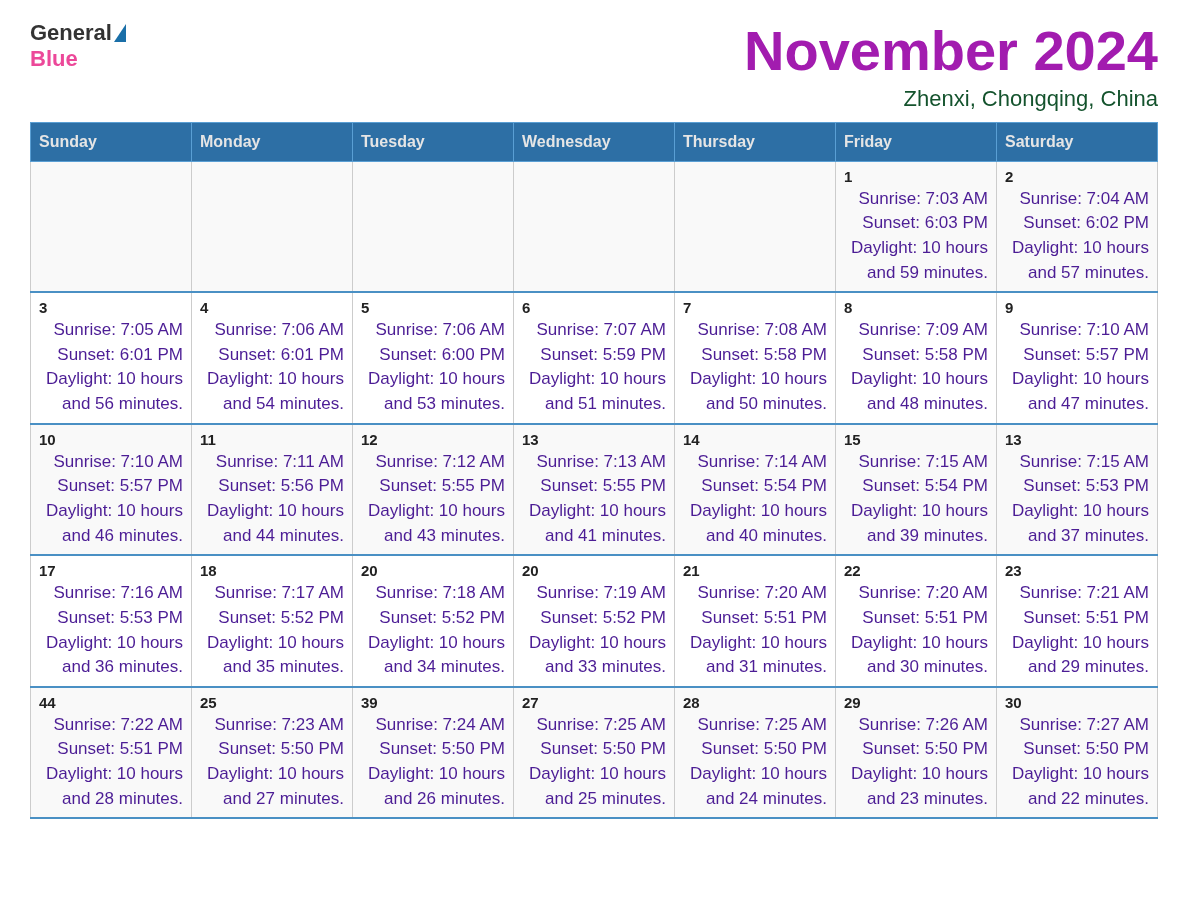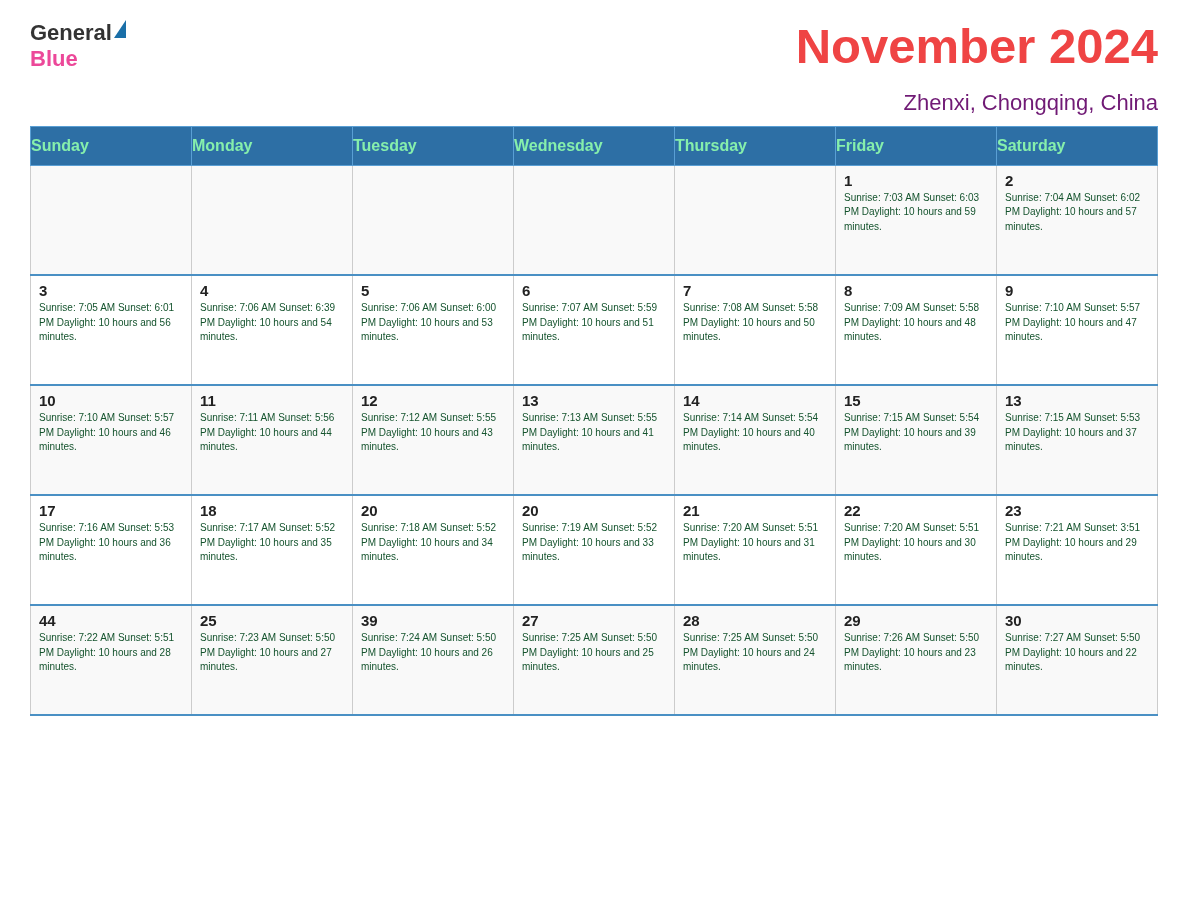--- a/index.html
+++ b/index.html
@@ -33,49 +33,50 @@
       font-size: 22px;
       font-weight: bold;
       color: #ec4899;
     }
     .logo-wrapper {
       display: flex;
       flex-direction: column;
     }
     .logo-top-row {
       display: flex;
+      align-items: center;
     }
     .title-section {
       text-align: right;
     }
     .month-title {
-      font-size: 49px;
-      font-weight: bold;
-      color: #ef4444;
+      font-size: 56px;
+      font-weight: bold;
+      color: #a21caf;
       line-height: 1.1;
       text-align: right;
     }
     .location {
       font-size: 22px;
-      color: #701a75;
-      margin-top: 16px;
+      color: #14532d;
+      margin-top: 4px;
     }
     table {
       width: 100%;
       border-collapse: collapse;
       margin-top: 10px;
     }
     thead tr {
       background-color: #2d6fa5;
     }
     thead th {
-      color: #86efac;
+      color: #e5e5e5;
       font-size: 16px;
       font-weight: bold;
-      padding: 10px 0;
+      padding: 10px 8px;
       text-align: left;
       border: 1px solid #5a9fd4;
     }
     tbody tr {
       border-bottom: 2px solid #4a90c4;
     }
     tbody td {
       vertical-align: top;
       padding: 6px 8px;
       font-size: 13px;
@@ -86,23 +87,24 @@
       height: 110px;
     }
     .day-num {
       font-size: 15px;
       font-weight: bold;
       color: #222;
       display: block;
       margin-bottom: 2px;
     }
     .day-info {
-      font-size: 10px;
-      color: #14532d;
+      font-size: 17px;
+      color: #4c1d95;
       line-height: 1.45;
+      text-align: right;
     }
     tbody tr:nth-child(odd) td {
       background-color: #f9f9f9;
     }
     tbody tr:nth-child(even) td {
       background-color: #fff;
     }
   </style>
 </head>
 <body>
@@ -161,21 +163,21 @@
         <td>
           <span class="day-num">3</span>
           <div class="day-info">Sunrise: 7:05 AM
 Sunset: 6:01 PM
 Daylight: 10 hours
 and 56 minutes.</div>
         </td>
         <td>
           <span class="day-num">4</span>
           <div class="day-info">Sunrise: 7:06 AM
-Sunset: 6:39 PM
+Sunset: 6:01 PM
 Daylight: 10 hours
 and 54 minutes.</div>
         </td>
         <td>
           <span class="day-num">5</span>
           <div class="day-info">Sunrise: 7:06 AM
 Sunset: 6:00 PM
 Daylight: 10 hours
 and 53 minutes.</div>
         </td>
@@ -298,21 +300,21 @@
         <td>
           <span class="day-num">22</span>
           <div class="day-info">Sunrise: 7:20 AM
 Sunset: 5:51 PM
 Daylight: 10 hours
 and 30 minutes.</div>
         </td>
         <td>
           <span class="day-num">23</span>
           <div class="day-info">Sunrise: 7:21 AM
-Sunset: 3:51 PM
+Sunset: 5:51 PM
 Daylight: 10 hours
 and 29 minutes.</div>
         </td>
       </tr>
       <tr>
         <td>
           <span class="day-num">44</span>
           <div class="day-info">Sunrise: 7:22 AM
 Sunset: 5:51 PM
 Daylight: 10 hours

